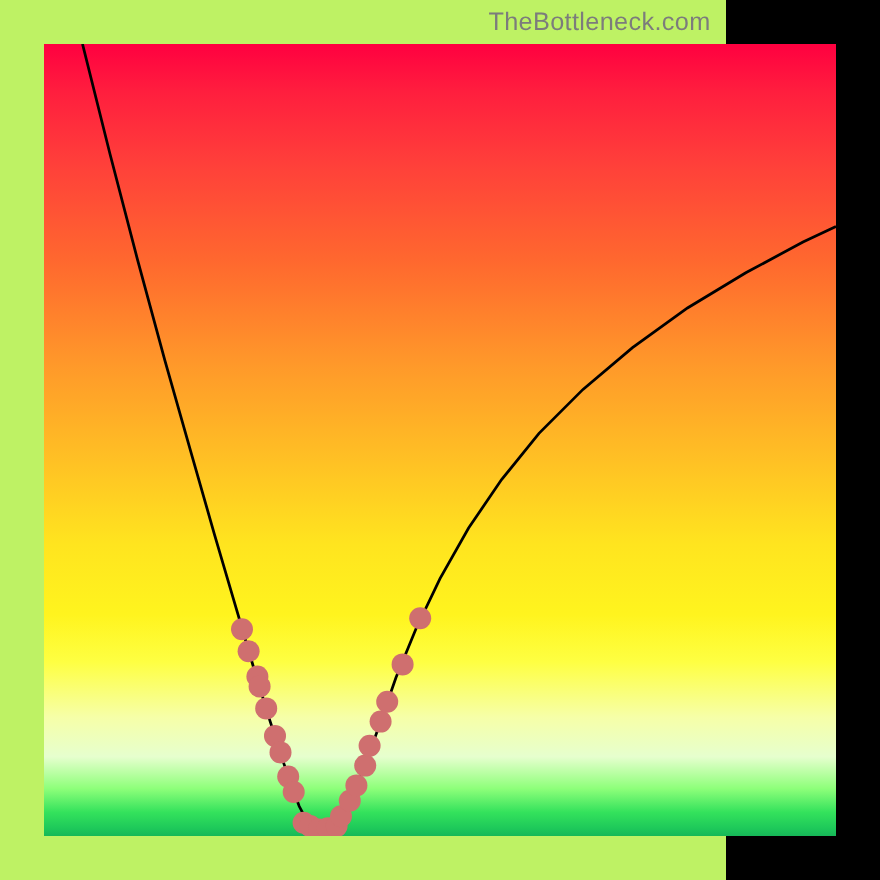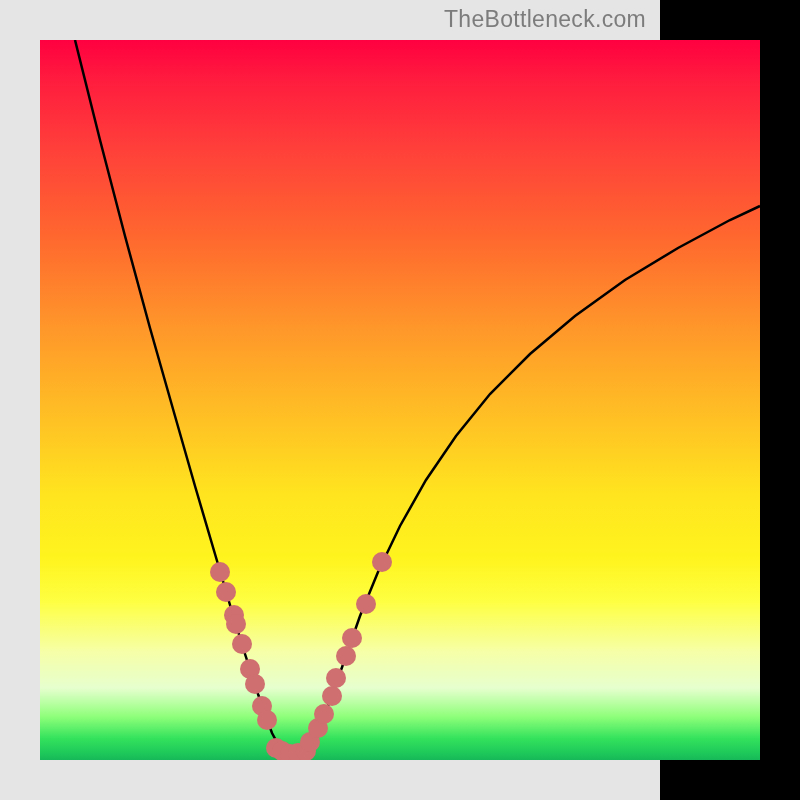--- a/index.html
+++ b/index.html
@@ -10,21 +10,21 @@
     overflow: hidden;
     background: #000;
     font-family: Arial, Helvetica, sans-serif;
   }
   .frame {
     position: absolute;
     left: 0;
     top: 0;
     width: 660px;
     height: 800px;
-    background: #e5e5e5;
+    background: #bef264;
   }
   .inner {
     position: absolute;
     left: 40px;
     top: 40px;
     width: 720px;
     height: 720px;
     
     background: linear-gradient(
       to bottom,

